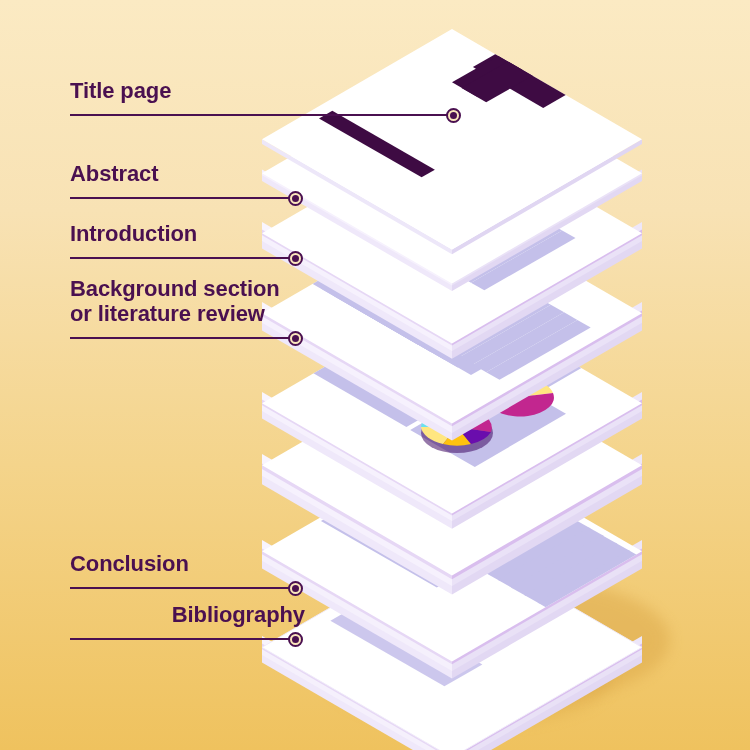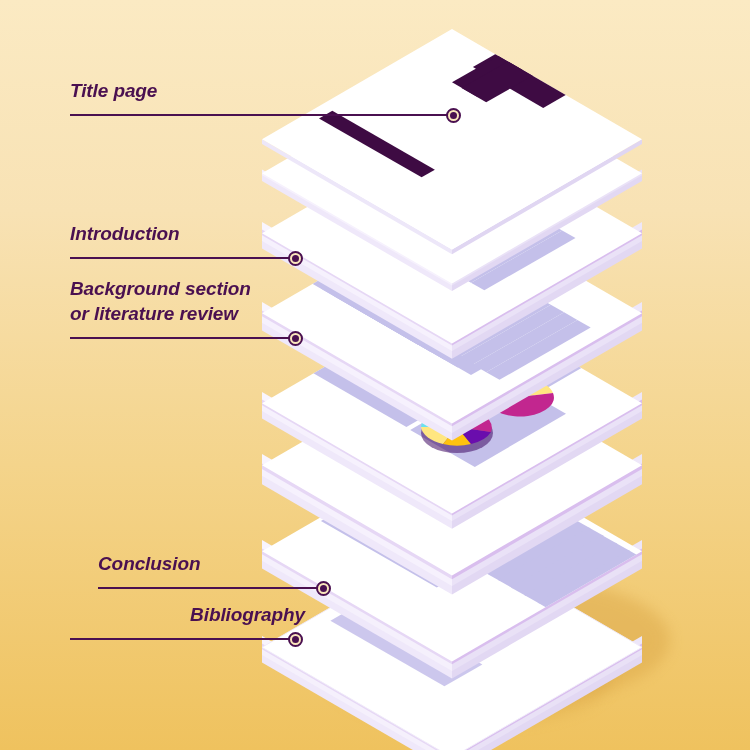--- a/index.html
+++ b/index.html
@@ -10,26 +10,25 @@
     overflow:hidden;
     position:relative;
   }
   #stage { position:absolute; inset:0; }
 
   
   .labels { position:absolute; left:0; top:0; width:470px; height:750px; z-index:5; }
   .lbl-group { position:absolute; left:70px; }
   .lbl-text {
     font-weight:700;
-    font-size:19px;
+    font-size:22px;
     line-height:25px;
     color:#4A1050;
     letter-spacing:-0.1px;
     white-space:pre-line;
-    font-style:italic;
   }
   .lbl-rule { position:relative; height:14px; margin-top:5px; }
   .lbl-rule .line {
     position:absolute; left:0; top:6px; height:2px;
     background:#4A1050;
   }
   .lbl-rule .dot {
     position:absolute; top:0px; width:15px; height:15px;
     border-radius:50%;
     border:2.2px solid #4A1050;
@@ -281,40 +280,47 @@
   <div class="labels">
 
     <div class="lbl-group" style="top:78px;">
       <div class="lbl-text">Title page</div>
       <div class="lbl-rule" style="width:390px;">
         <div class="line" style="width:382px;"></div>
         <div class="dot" style="left:376px;"></div>
       </div>
     </div>
 
+    <div class="lbl-group" style="top:161px;">
+      <div class="lbl-text">Abstract</div>
+      <div class="lbl-rule" style="width:235px;">
+        <div class="line" style="width:225px;"></div>
+        <div class="dot" style="left:218px;"></div>
+      </div>
+    </div>
 
     <div class="lbl-group" style="top:276px;">
       <div class="lbl-text">Background section
 or literature review</div>
       <div class="lbl-rule" style="width:235px;">
         <div class="line" style="width:225px;"></div>
         <div class="dot" style="left:218px;"></div>
       </div>
     </div>
 
     <div class="lbl-group" style="top:221px;">
       <div class="lbl-text">Introduction</div>
       <div class="lbl-rule" style="width:235px;">
         <div class="line" style="width:225px;"></div>
         <div class="dot" style="left:218px;"></div>
       </div>
     </div>
 
 
-    <div class="lbl-group" style="top:551px;margin-left:28px;">
+    <div class="lbl-group" style="top:551px;">
       <div class="lbl-text">Conclusion</div>
       <div class="lbl-rule" style="width:235px;">
         <div class="line" style="width:225px;"></div>
         <div class="dot" style="left:218px;"></div>
       </div>
     </div>
 
     <div class="lbl-group" style="top:602px;text-align:right;">
       <div class="lbl-text">Bibliography</div>
       <div class="lbl-rule" style="width:235px;">

